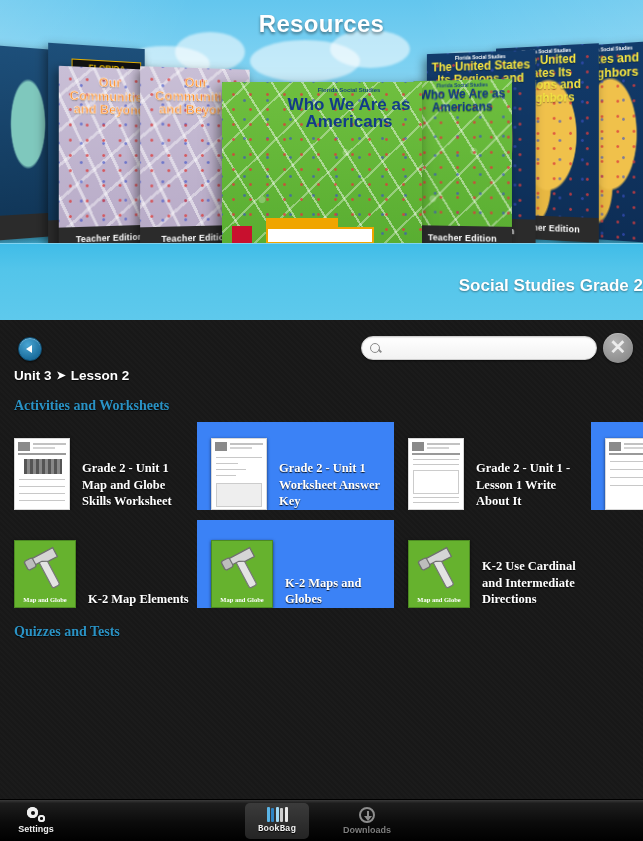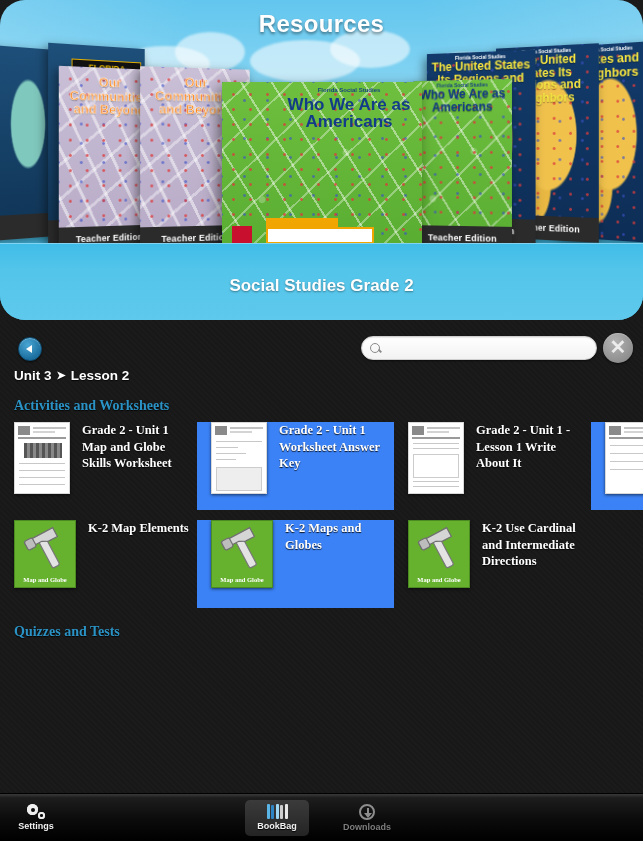--- a/index.html
+++ b/index.html
@@ -10,39 +10,38 @@
     overflow: hidden;
     position: relative;
   }
 
   
   .hero {
     position: relative;
     width: 643px; height: 320px;
     background: linear-gradient(to bottom, #63c6ee 0%, #7fd2f2 22%, #9adcf5 40%, #4cc3ec 52%, #35b9e6 62%, #46c0e9 100%);
     overflow: hidden;
-    border-radius: 25px;
   }
   .hero-rays {
     position: absolute; inset: 0;
     background:
       linear-gradient(110deg, rgba(255,255,255,0.16) 0%, rgba(255,255,255,0) 26%),
       linear-gradient(250deg, rgba(255,255,255,0.14) 0%, rgba(255,255,255,0) 30%);
     pointer-events: none;
   }
   .hero-title {
     position: absolute; top: 10px; left: 0; right: 0;
     text-align: center;
     font-size: 24px; font-weight: bold; color: #ffffff;
     text-shadow: 0 2px 3px rgba(0,0,0,0.45);
     letter-spacing: .3px;
   }
   .hero-sub {
     position: absolute; top: 276px; left: 0; right: 0;
-    text-align: center;
+    text-align: right;
     font-size: 17px; font-weight: bold; color: #ffffff;
     text-shadow: 0 1px 2px rgba(0,0,0,0.4);
   }
   .shelf {
     position: absolute; left: 0; right: 0; top: 243px; height: 77px;
     background: linear-gradient(to bottom, #3fbce8 0%, #53c5ea 35%, #5ec9ec 100%);
   }
   .shelf-line {
     position:absolute; left:0; right:0; top:243px; height:1px;
     background: rgba(255,255,255,0.35);
@@ -161,21 +160,21 @@
   .closebtn span{ color:#ececec; font-size:20px; font-weight:bold; line-height:1; margin-top:-2px;}
 
   .sections { position:absolute; top:75px; left:0; right:0;font-family:Liberation Serif, serif; }
   .section { margin-bottom: 10px; }
   .sec-title {
     color:#2a92c4; font-size:14px; font-weight:bold;
     padding: 6px 0 8px 14px;
     text-shadow: 0 1px 1px rgba(0,0,0,.8);
   }
   .row { display:flex; align-items:stretch; height:88px; overflow:hidden; }
-  .card { display:flex; align-items:flex-start; flex:none; padding:0 8px 0 14px; height:88px; }
+  .card { display:flex; align-items:flex-end; flex:none; padding:0 8px 0 14px; height:88px; }
   .card.alt { background:#3b82f6; }
   .thumb { flex:none; margin-right:12px; }
   .card-label {
     color:#ffffff; font-size:12.5px; font-weight:bold; line-height:1.33;
     text-shadow: 0 1px 1px rgba(0,0,0,.85);
   }
 
   
   .ws {
     width:56px;height:72px;background:#fff;border:1px solid #d8d8d8;
@@ -198,28 +197,28 @@
 
   
   .quiz {
     width:62px;height:68px;background:#ffffff;border:1px solid #d8d8d8;
     box-shadow:0 1px 3px rgba(0,0,0,.6); position:relative; overflow:hidden;
   }
   .quiz .cap{position:absolute;left:0;right:0;bottom:3px;text-align:center;color:#111;font-size:7px;font-weight:bold;line-height:1.15;}
 
   
   .tabbar {
-    position:absolute; bottom:0; left:0; width:643px; height:48px;
+    position:absolute; bottom:0; left:0; width:643px; height:42px;
     background: linear-gradient(to bottom, #3a3a3a 0%, #1d1d1d 8%, #0b0b0b 55%, #000 100%);
     border-top:1px solid #000;
     display:flex; align-items:center;
   }
   .tab { display:flex; flex-direction:column; align-items:center; justify-content:center;
     width:64px; height:36px; border-radius:5px; gap:2px; }
-  .tab.selected { background: linear-gradient(#3b3b3b, #242424); }
+  .tab.selected { background: linear-gradient(#3b3b3b, #242424); font-family: Liberation Mono, monospace; }
   .tab .lbl { font-size:9px; font-weight:bold; color:#f0f0f0; text-shadow:0 1px 1px #000; }
   .tab.dim .lbl { color:#7d7d7d; }
   .bookbag-ico { display:flex; gap:1.5px; height:15px; align-items:flex-end; }
   .bookbag-ico i { display:block; width:3px; height:15px; background:#5ab4e6; border-radius:1px; }
   .bookbag-ico i:nth-child(2){ background:#2f84c4; height:14px;}
   .bookbag-ico i:nth-child(3){ background:#9fd8f5; }
   .bookbag-ico i:nth-child(4){ background:#cfcfcf; height:14px;}
   .bookbag-ico i:nth-child(5){ background:#e8e8e8; }
   .dl-ico { width:16px;height:16px;border-radius:50%;border:2px solid #8d8d8d; position:relative;}
   .dl-ico:before{content:"";position:absolute;left:5.5px;top:2.5px;width:2.5px;height:6px;background:#8d8d8d;}

